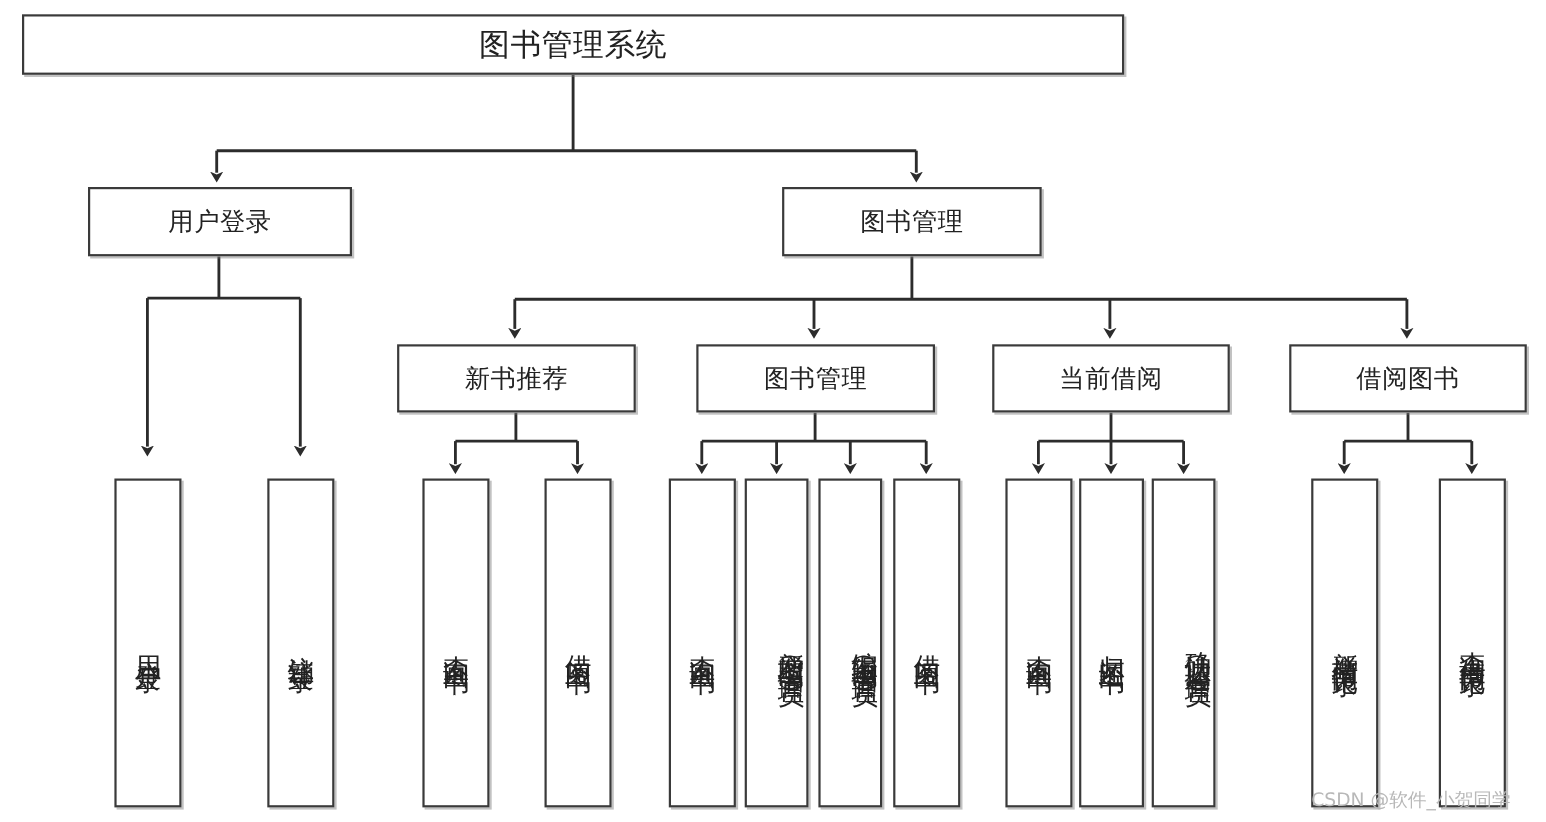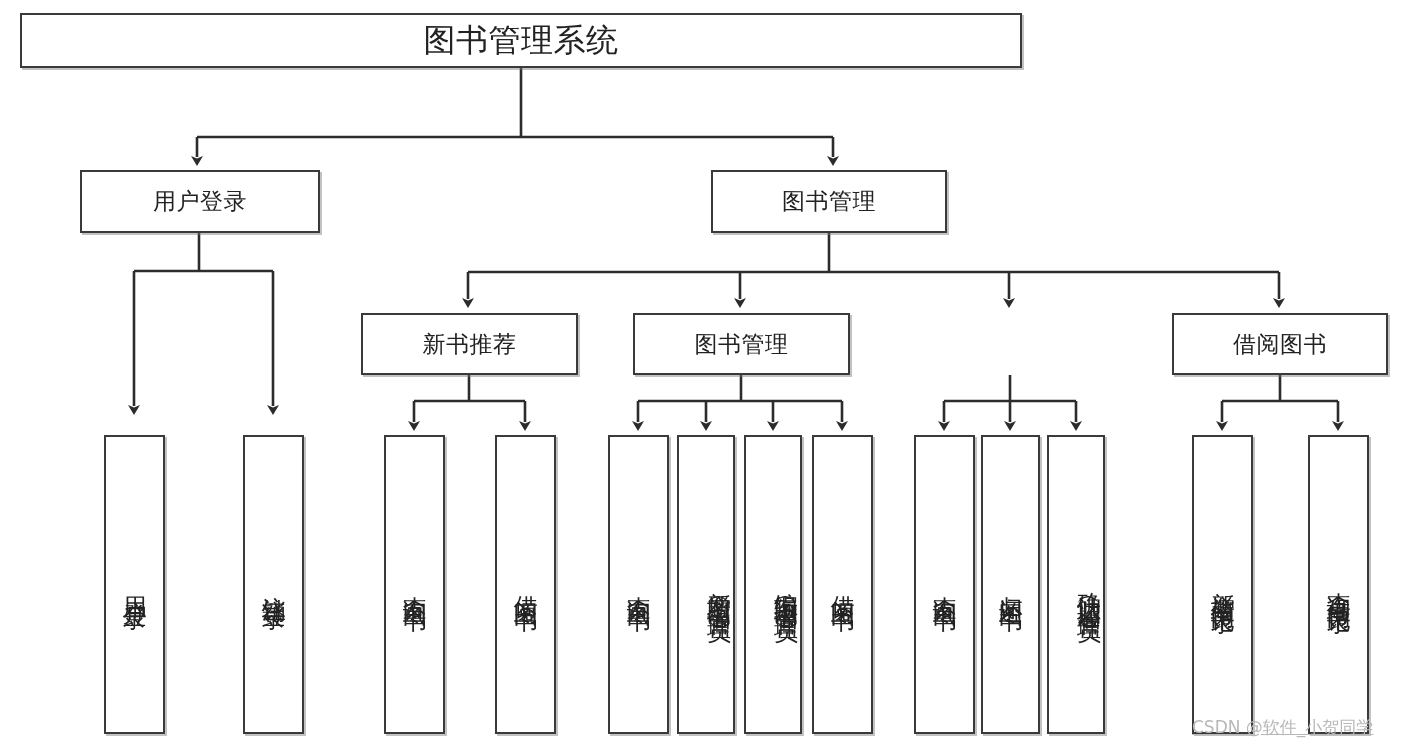--- a/index.html
+++ b/index.html
@@ -13,21 +13,21 @@
     border:2.5px solid #3a3a3a;
     box-shadow:2px 2px 0 rgba(120,120,120,.45);
     display:flex;
     align-items:center;
     justify-content:center;
     color:#222;
     font-weight:500;
     letter-spacing:.5px;
   }
   .node.h{font-size:23px;}
-  .node.root{font-size:32px;}
+  .node.root{font-size:28px;}
   .node.v{
     writing-mode:vertical-rl;
     text-orientation:upright;
     font-size:24px;
     line-height:1.18;
     align-items:flex-start;
     justify-content:center;
     padding-top:12px;
     letter-spacing:4px;
   }
@@ -96,35 +96,36 @@
     </g>
   </svg>
 
   <div class="node h root" style="left:20px;top:13px;width:1002px;height:55px;">图书管理系统</div>
 
   <div class="node h" style="left:80px;top:170px;width:240px;height:63px;">用户登录</div>
   <div class="node h" style="left:711px;top:170px;width:236px;height:63px;">图书管理</div>
 
   <div class="node h" style="left:361px;top:313px;width:217px;height:62px;">新书推荐</div>
   <div class="node h" style="left:633px;top:313px;width:217px;height:62px;">图书管理</div>
+  <div class="node h" style="left:902px;top:313px;width:216px;height:62px;">当前借阅</div>
   <div class="node h" style="left:1172px;top:313px;width:216px;height:62px;">借阅图书</div>
 
   <div class="node v midal" style="left:104px;top:435px;width:61px;height:299px;">用户登录</div>
   <div class="node v midal" style="left:243px;top:435px;width:61px;height:299px;">注销登录</div>
 
   <div class="node v midal" style="left:384px;top:435px;width:61px;height:299px;">查询图书</div>
   <div class="node v midal" style="left:495px;top:435px;width:61px;height:299px;">借阅图书</div>
 
   <div class="node v midal" style="left:608px;top:435px;width:61px;height:299px;">查询图书</div>
   <div class="node v topal" style="left:677px;top:435px;width:58px;height:299px;">新增图书（管理员）</div>
   <div class="node v topal" style="left:744px;top:435px;width:58px;height:299px;">编辑图书（管理员）</div>
   <div class="node v midal" style="left:812px;top:435px;width:61px;height:299px;">借阅图书</div>
 
   <div class="node v midal" style="left:914px;top:435px;width:61px;height:299px;">查询图书</div>
   <div class="node v midal" style="left:981px;top:435px;width:59px;height:299px;">归还图书</div>
   <div class="node v topal" style="left:1047px;top:435px;width:58px;height:299px;">确认归还（管理员）</div>
 
   <div class="node v midal" style="left:1192px;top:435px;width:61px;height:299px;">新增借阅记录</div>
   <div class="node v midal" style="left:1308px;top:435px;width:61px;height:299px;">查询借阅记录</div>
 
-  <div class="watermark" style="left:1192px;top:716px;text-decoration:underline;">CSDN @软件_小贺同学</div>
+  <div class="watermark" style="left:1192px;top:716px;">CSDN @软件_小贺同学</div>
 
 </div>
 
 </body></html>

